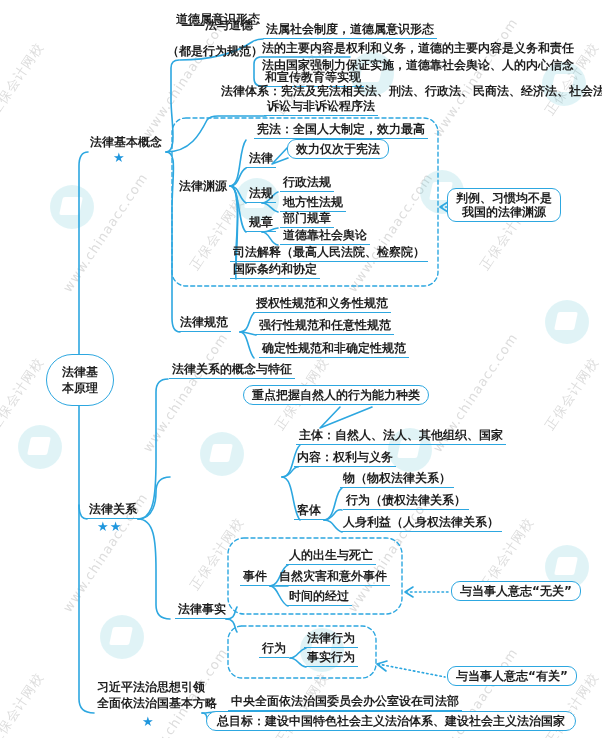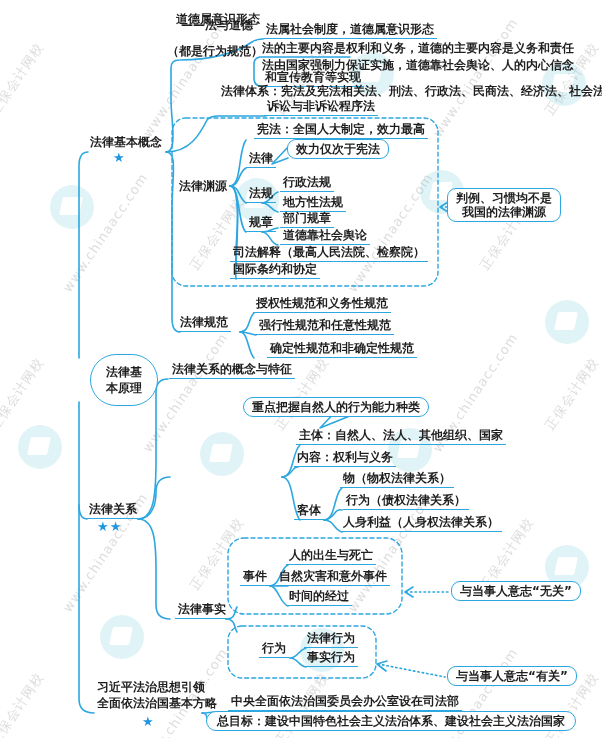--- a/index.html
+++ b/index.html
@@ -30,21 +30,21 @@
     position:absolute;width:44px;height:44px;border-radius:50%;
     background:#35b6c9;opacity:.15;
   }
   .badge::after{
     content:"";position:absolute;left:11px;top:12px;width:20px;height:18px;
     background:#fff;transform:skewX(-12deg);border-radius:2px;
   }
   .rootbox{
     position:absolute;left:46px;top:354px;width:66px;height:50px;
     border:1.6px solid var(--blue);border-radius:26px;background:#fff;
-    display:flex;align-items:center;justify-content:center;z-index:3;margin-left:44px;
+    display:flex;align-items:center;justify-content:center;z-index:3;
   }
   .rootbox span{width:40px;font-size:12px;line-height:16px;font-weight:600;
     word-break:break-all;text-align:center;}
   .clt{display:block;text-align:center;}
 </style>
 </head>
 <body>
 
 <div id="canvas">
 
@@ -194,27 +194,27 @@
   <div class="t u" style="left:230px;top:262px;">国际条约和协定</div>
 
   <div class="box" style="left:447px;top:188px;">
     <span class="clt">判例、习惯均不是</span>
     <span class="clt">我国的法律渊源</span>
   </div>
 
   <div class="t u" style="left:177px;top:315px;">法律规范</div>
   <div class="t u" style="left:253px;top:296px;">授权性规范和义务性规范</div>
   <div class="t u" style="left:256px;top:318px;">强行性规范和任意性规范</div>
-  <div class="t u" style="left:259px;top:341px;margin-left:8px;">确定性规范和非确定性规范</div>
+  <div class="t u" style="left:259px;top:341px;">确定性规范和非确定性规范</div>
 
   <div class="t u" style="left:86px;top:502px;">法律关系</div>
   <div class="star" style="left:97px;top:519px;">★★</div>
 
   <div class="t u" style="left:169px;top:362px;">法律关系的概念与特征</div>
-  <div class="box" style="left:243px;top:385px;border-radius:11px;margin-top:12px;">重点把握自然人的行为能力种类</div>
+  <div class="box" style="left:243px;top:385px;border-radius:11px;">重点把握自然人的行为能力种类</div>
 
   <div class="t u" style="left:296px;top:428px;">主体：自然人、法人、其他组织、国家</div>
   <div class="t u" style="left:294px;top:450px;">内容：权利与义务</div>
   <div class="t u" style="left:294px;top:503px;">客体</div>
   <div class="t u" style="left:340px;top:471px;">物（物权法律关系）</div>
   <div class="t u" style="left:343px;top:493px;">行为（债权法律关系）</div>
   <div class="t u" style="left:340px;top:515px;text-align:center;">人身利益（人身权法律关系）</div>
 
   <div class="t u" style="left:175px;top:602px;">法律事实</div>
   <div class="t u" style="left:240px;top:569px;">事件</div>

